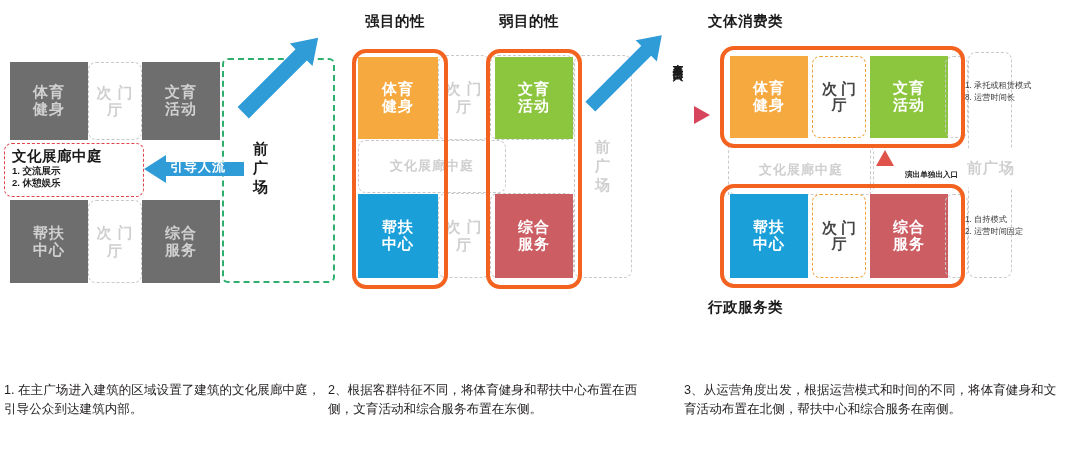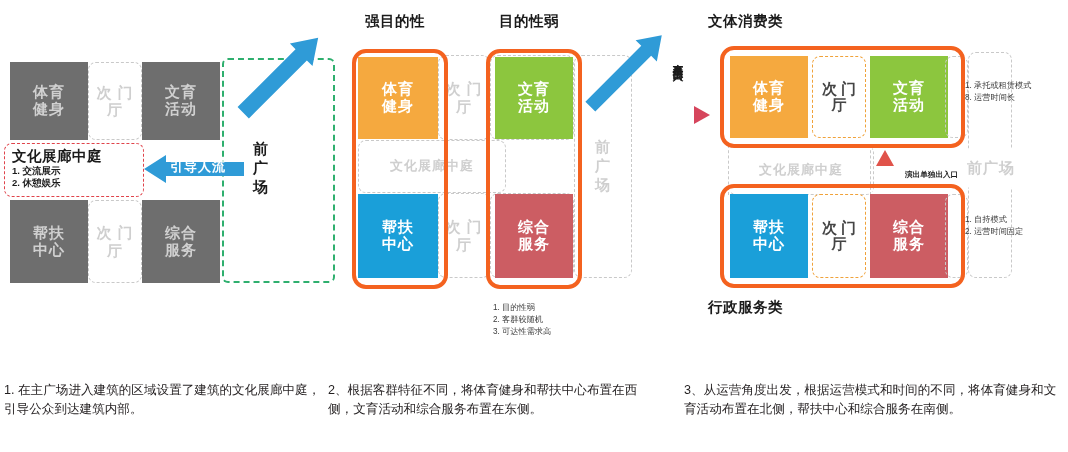--- a/index.html
+++ b/index.html
@@ -103,21 +103,21 @@
   <div class="plaza plaza-dark" style="left:243px;top:140px;width:36px;">
     <div>前</div>
     <div>广</div>
     <div>场</div>
   </div>
 </div>
 
 <div class="panel" style="left:355px;top:0;width:320px;height:360px;">
 
   <div class="hdr" style="left:10px;top:12px;">强目的性</div>
-  <div class="hdr" style="left:144px;top:12px;">目的性弱</div>
+  <div class="hdr" style="left:144px;top:12px;">弱目的性</div>
 
   <div class="dashed-grey" style="left:83px;top:55px;width:52px;height:85px;">
     <div>
       <span>次</span>
       <span>门</span>
       <span>厅</span>
     </div>
   </div>
   <div class="dashed-grey" style="left:83px;top:193px;width:52px;height:85px;">
     <div>
@@ -161,25 +161,20 @@
 
   <svg style="position:absolute;left:220px;top:22px;" width="100" height="100" viewBox="0 0 100 100">
     <g transform="rotate(135 50 50)">
       <polygon points="-2,50 20,35 20,43 99,43 99,57 20,57 20,65" fill="#2F9BD7"></polygon>
     </g>
   </svg>
   <div style="position:absolute;left:227px;top:27px;width:90px;height:90px;color:#fff;font-weight:bold;
               font-size:12px;letter-spacing:1px;transform:rotate(135deg);transform-origin:50% 50%;
               writing-mode:vertical-rl;text-orientation:upright;">主人流方向</div>
 
-  <div class="note" style="left:138px;top:302px;">
-    <div>1. 目的性弱</div>
-    <div>2. 客群较随机</div>
-    <div>3. 可达性需求高</div>
-  </div>
 </div>
 
 <div class="panel" style="left:680px;top:0;width:388px;height:360px;">
 
   <div class="hdr" style="left:28px;top:12px;">文体消费类</div>
   <div class="hdr" style="left:28px;top:298px;">行政服务类</div>
 
   <div class="vtext" style="left:-8px;top:55px;height:115px;">赛事单独出入口</div>
   <svg style="position:absolute;left:14px;top:106px;" width="16" height="18" viewBox="0 0 16 18">
     <polygon points="0,0 16,9 0,18" fill="#D6455C"></polygon>

